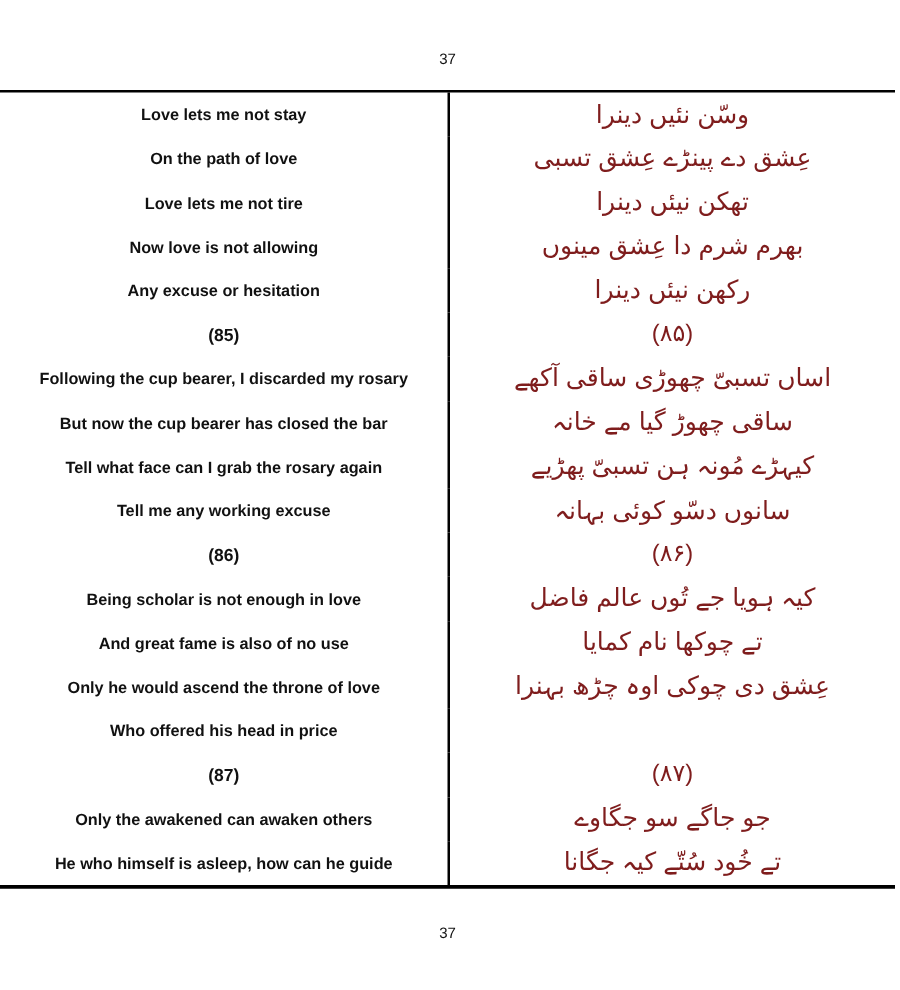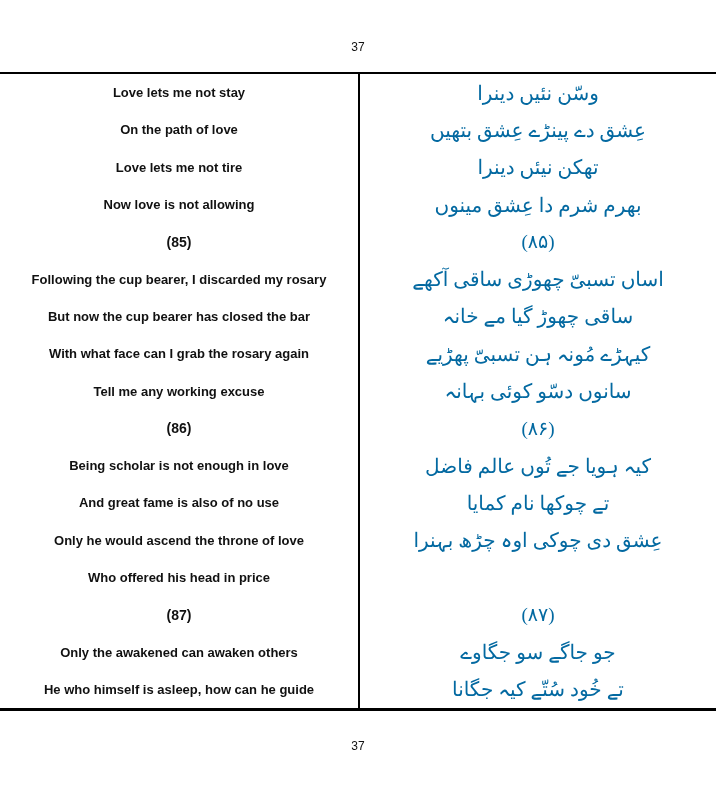--- a/index.html
+++ b/index.html
@@ -51,23 +51,23 @@
     border-right: 2px solid #000;
     font-family: "Liberation Sans", sans-serif;
     font-weight: bold;
     font-size: 13px;
     color: #111;
     text-align: center;
     padding: 0 8px;
   }
   .cell.ur {
     flex: 1 1 0;
-    font-family: Liberation Serif, serif;
+    font-family: Liberation Sans, sans-serif;
     font-size: 20px;
-    color: #0369a1;
+    color: #7f1d1d;
     text-align: center;
     padding: 0 10px;
     line-height: 1;
   }
   .row.num .cell.en { font-size: 14px; }
   .row.num .cell.ur { font-size: 19px; }
   .page-footer {
     height: 81px;
     display: flex;
     justify-content: center;
@@ -90,51 +90,55 @@
 
   <div class="poetry-table">
 
     <div class="row">
       <div class="cell en">Love lets me not stay</div>
       <div class="cell ur" dir="rtl">وسّن نئیں دینرا</div>
     </div>
 
     <div class="row">
       <div class="cell en">On the path of love</div>
-      <div class="cell ur" dir="rtl">عِشق دے پینڑے عِشق بتھیں</div>
+      <div class="cell ur" dir="rtl">عِشق دے پینڑے عِشق تسبی</div>
     </div>
 
     <div class="row">
       <div class="cell en">Love lets me not tire</div>
       <div class="cell ur" dir="rtl">تھکن نیئں دینرا</div>
     </div>
 
     <div class="row">
       <div class="cell en">Now love is not allowing</div>
       <div class="cell ur" dir="rtl">بھرم شرم دا عِشق مینوں</div>
     </div>
 
+    <div class="row">
+      <div class="cell en">Any excuse or hesitation</div>
+      <div class="cell ur" dir="rtl">رکھن نیئں دینرا</div>
+    </div>
 
     <div class="row num">
       <div class="cell en">(85)</div>
       <div class="cell ur" dir="rtl">(۸۵)</div>
     </div>
 
     <div class="row">
       <div class="cell en">Following the cup bearer, I discarded my rosary</div>
       <div class="cell ur" dir="rtl">اساں تسبیّ چھوڑی ساقی آکھے</div>
     </div>
 
     <div class="row">
       <div class="cell en">But now the cup bearer has closed the bar</div>
       <div class="cell ur" dir="rtl">ساقی چھوڑ گیا مے خانہ</div>
     </div>
 
     <div class="row">
-      <div class="cell en">With what face can I grab the rosary again</div>
+      <div class="cell en">Tell what face can I grab the rosary again</div>
       <div class="cell ur" dir="rtl">کیہڑے مُونہ ہن تسبیّ پھڑیے</div>
     </div>
 
     <div class="row">
       <div class="cell en">Tell me any working excuse</div>
       <div class="cell ur" dir="rtl">سانوں دسّو کوئی بہانہ</div>
     </div>
 
     <div class="row num">
       <div class="cell en">(86)</div>

